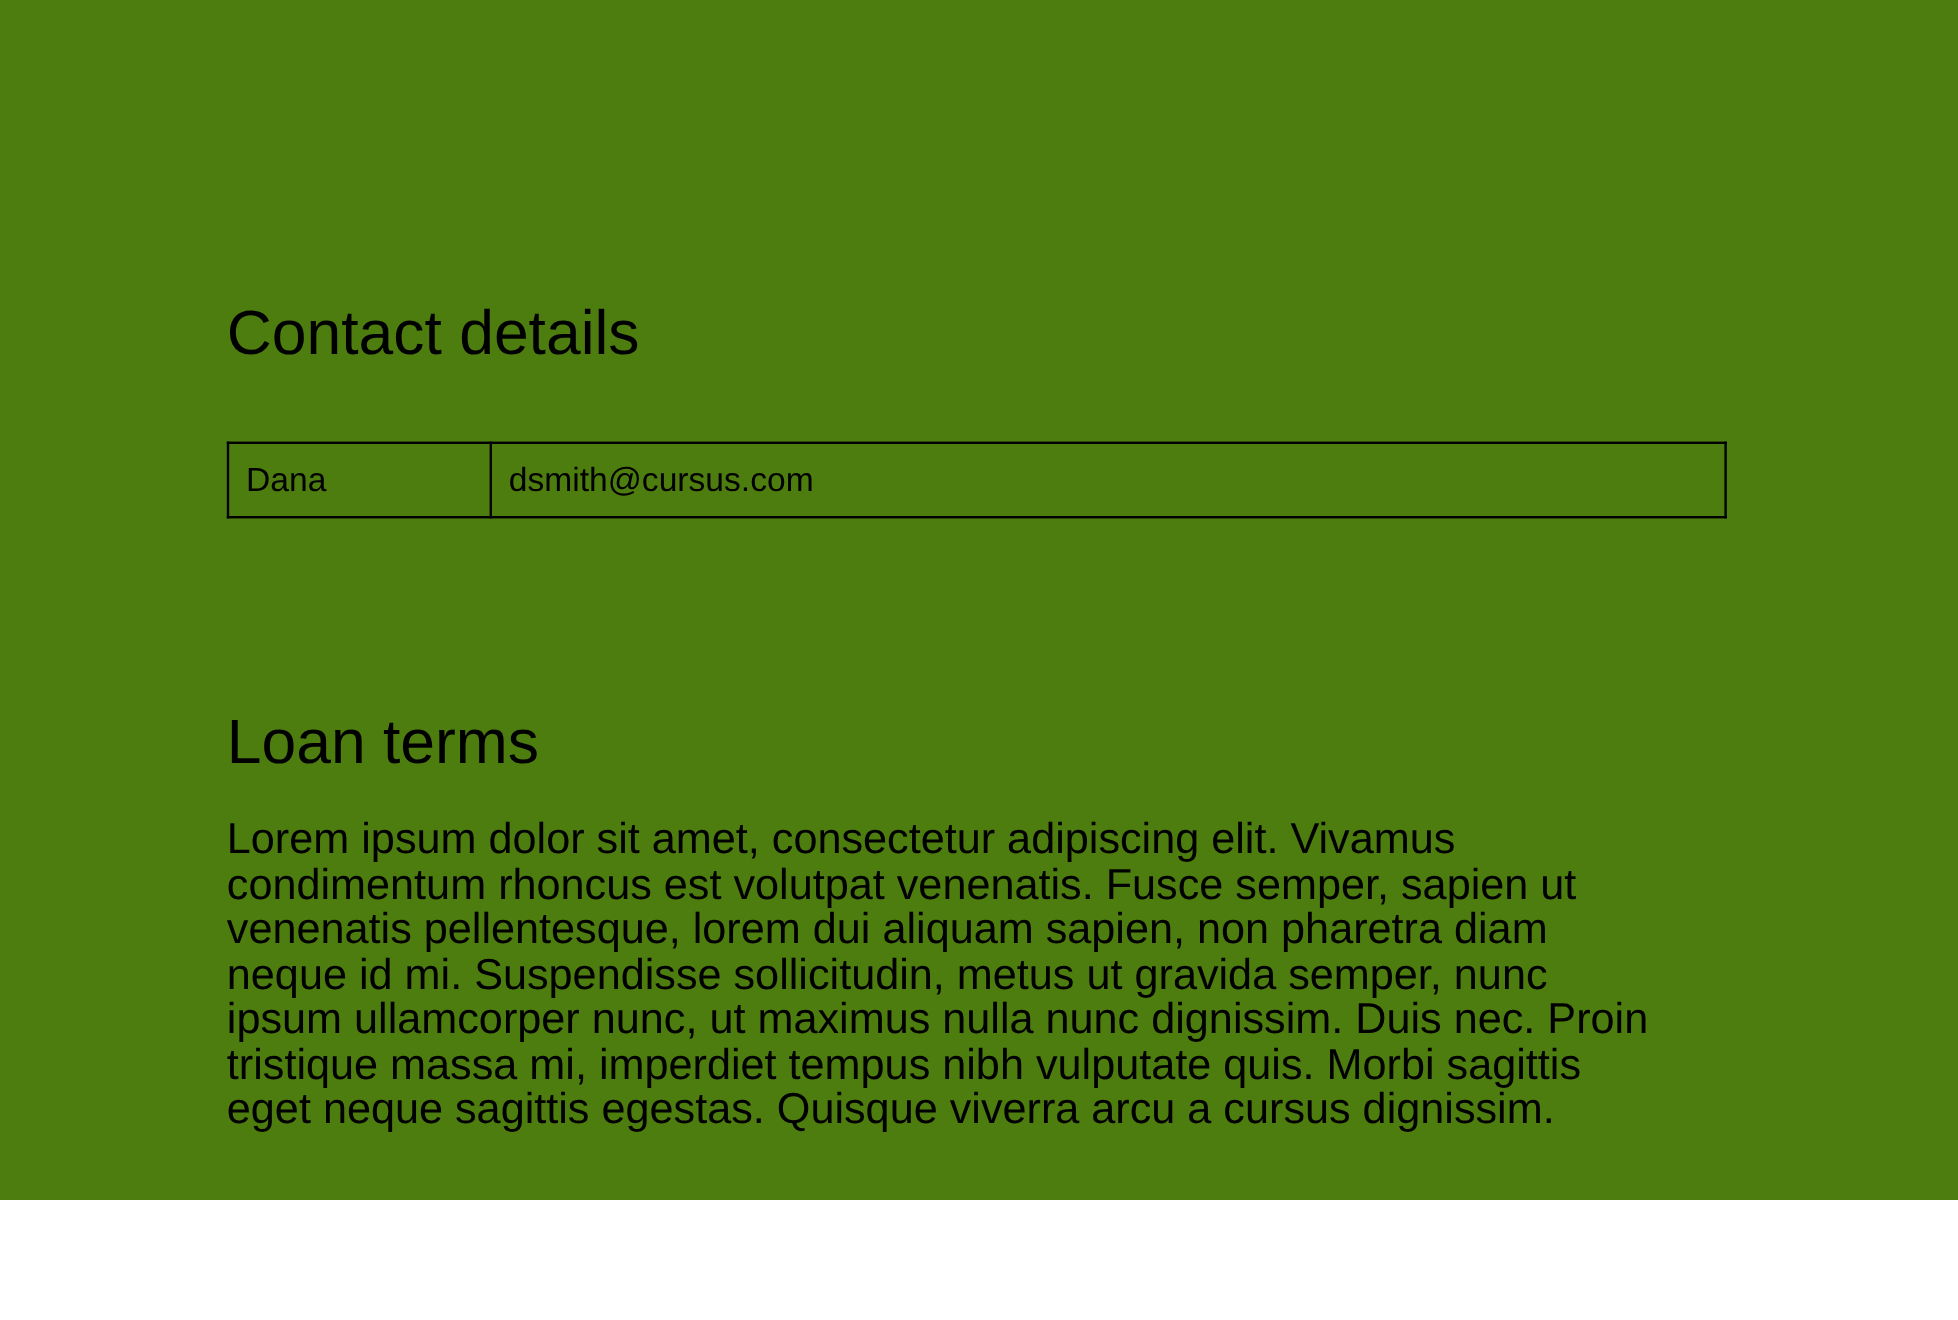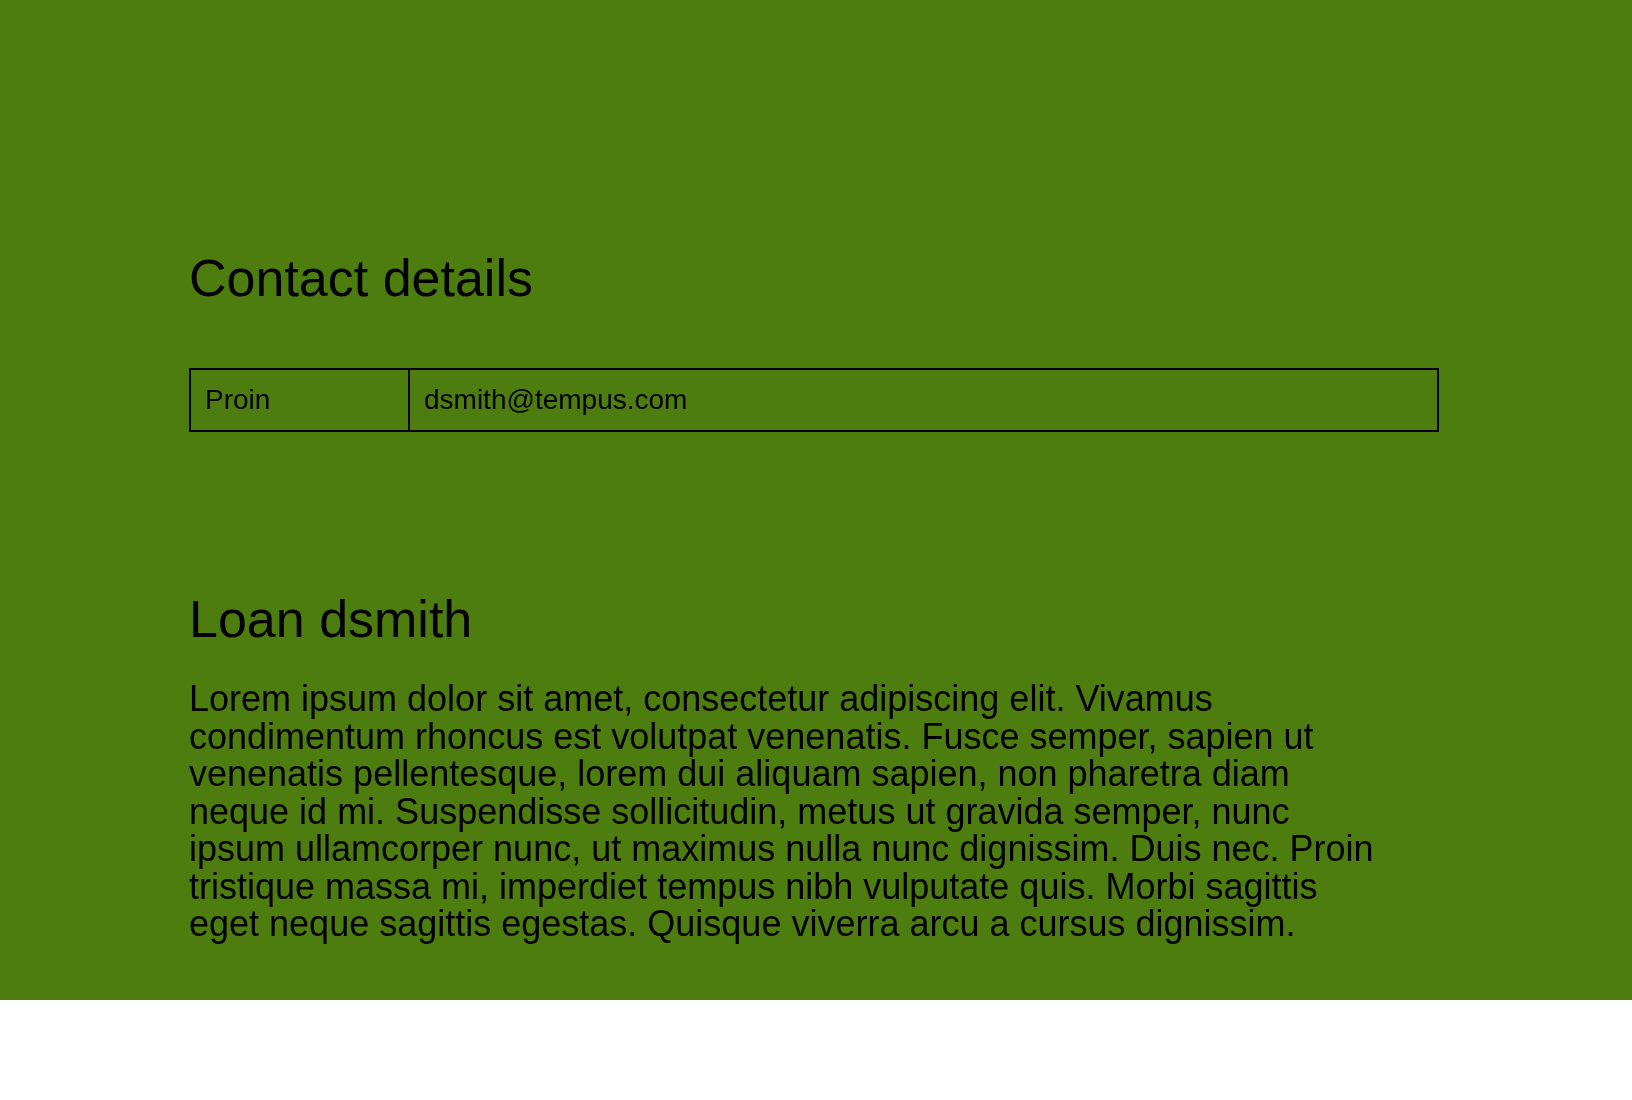--- a/index.html
+++ b/index.html
@@ -65,24 +65,24 @@
 <body>
 
 <div class="page">
   <div class="content">
 
     <h1 class="doc-heading heading-contact">Contact details</h1>
 
     <table class="contact-table">
       <tbody>
         <tr>
-          <td class="col-label">Proin</td>
-          <td class="col-value">dsmith@tempus.com</td>
+          <td class="col-label">Dana</td>
+          <td class="col-value">dsmith@cursus.com</td>
         </tr>
       </tbody>
     </table>
 
-    <h1 class="doc-heading heading-loan">Loan dsmith</h1>
+    <h1 class="doc-heading heading-loan">Loan terms</h1>
 
     <p class="body-text">Lorem ipsum dolor sit amet, consectetur adipiscing elit. Vivamus condimentum rhoncus est volutpat venenatis. Fusce semper, sapien ut venenatis pellentesque, lorem dui aliquam sapien, non pharetra diam neque id mi. Suspendisse sollicitudin, metus ut gravida semper, nunc ipsum ullamcorper nunc, ut maximus nulla nunc dignissim. Duis nec. Proin tristique massa mi, imperdiet tempus nibh vulputate quis. Morbi sagittis eget neque sagittis egestas. Quisque viverra arcu a cursus dignissim.</p>
 
   </div>
 </div>
 
 </body></html>

